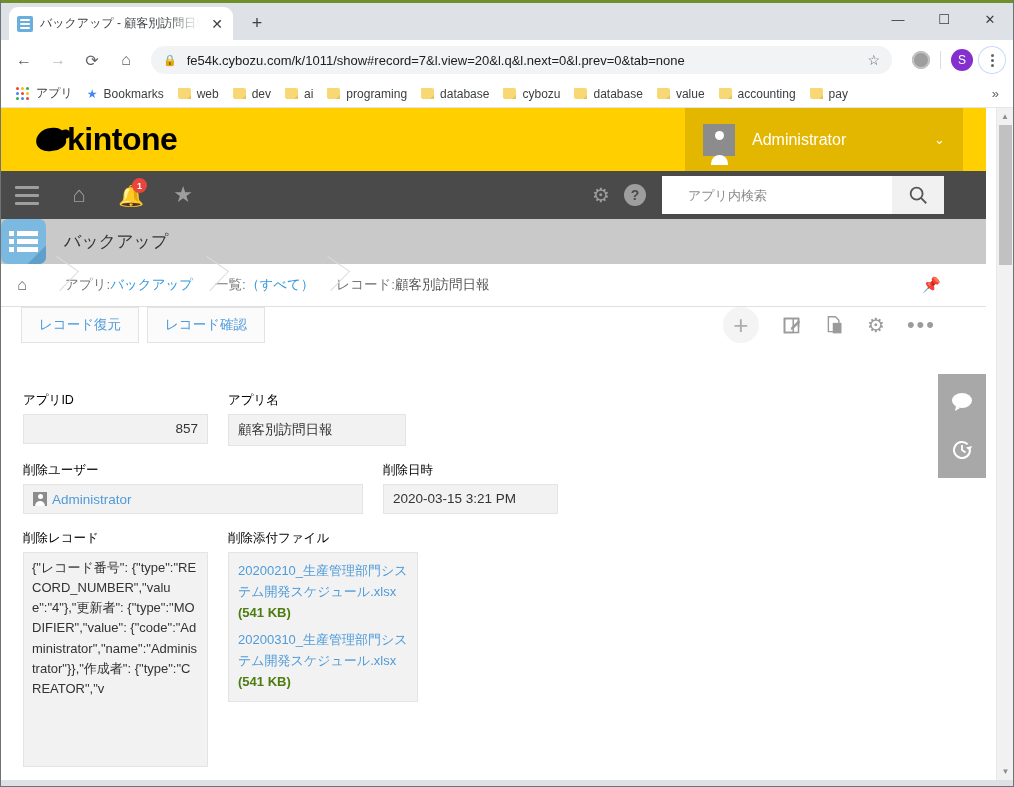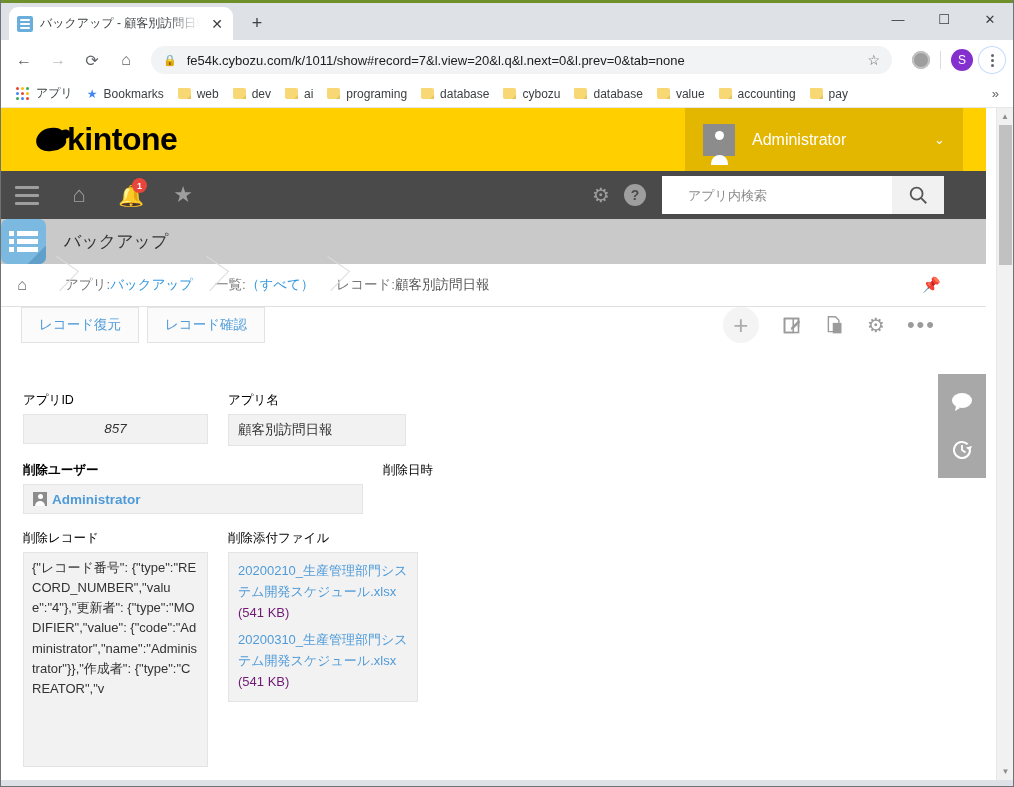--- a/index.html
+++ b/index.html
@@ -143,35 +143,35 @@
   .act.dots { letter-spacing:2px; font-size:22px; line-height:0.6; }
 
   .k-form { background:#fff; padding:18px 22px; position:relative; height:385px;}
   .fld-label { font-size:12.5px; color:#000000; margin-bottom:5px; }
   .fld-box { background:#f2f2f2; border:1px solid #e4e4e4; font-size:13.5px; color:#333; padding:6px 9px;
              min-height:30px; }
   .row1 { display:flex; gap:20px; margin-bottom:16px;}
   .row2 { display:flex; gap:20px; margin-bottom:16px;}
   .row3 { display:flex; gap:20px;}
   .fld-appid { width:185px; }
-  .fld-appid .fld-box { text-align:center;font-style:italic; }
+  .fld-appid .fld-box { text-align:right; }
   .fld-appname { width:178px; }
-  .fld-deluser { width:340px;font-weight:bold; }
+  .fld-deluser { width:340px; }
   .fld-deluser .fld-box { color:#4f9bd9; display:flex; align-items:center; gap:5px; }
   .miniavatar { width:14px; height:14px; background:#8c8c8c; position:relative; flex:none; overflow:hidden;}
   .miniavatar .h { position:absolute; left:4.5px; top:2px; width:5px; height:5px; border-radius:50%; background:#fff;}
   .miniavatar .b { position:absolute; left:2px; bottom:0; width:10px; height:5px; border-radius:5px 5px 0 0; background:#fff;}
   .fld-deldate { width:175px; }
   .fld-delrec { width:185px; }
   .fld-delrec .fld-box { height:215px; overflow:hidden; line-height:1.55; word-break:break-all; font-size:13px;
                          padding:5px 8px;}
   .fld-delfiles { width:190px; }
   .fld-delfiles .fld-box { padding:8px 9px; line-height:1.6;}
   .filelink { color:#4f9bd9; }
-  .filesize { color:#701a75; }
+  .filesize { color:#4d7c0f;font-weight:bold; }
   .fileitem { margin-bottom:7px; font-size:13px;}
   .fileitem:last-child{ margin-bottom:0;}
 
   .sidefab { position:absolute; right:0; top:0; width:48px; background:#a8a8a8; display:flex; flex-direction:column;
              align-items:center; padding:14px 0; gap:20px;}
   .fab { color:#fff; font-size:22px; display:flex; align-items:center; justify-content:center; width:28px; height:28px;}
 
   
   .vscroll { position:absolute; right:0; top:0; width:17px; height:672px; background:#f1f1f1;
              border-left:1px solid #e8e8e8;}
@@ -413,20 +413,21 @@
             <div class="fld-box">
               <span class="miniavatar">
                   <span class="h"></span>
                   <span class="b"></span>
                 </span>
               <span>Administrator</span>
             </div>
           </div>
           <div class="fld-deldate">
             <div class="fld-label">削除日時</div>
+            <div class="fld-box">2020-03-15 3:21 PM</div>
           </div>
         </div>
 
         <div class="row3">
           <div class="fld-delrec">
             <div class="fld-label">削除レコード</div>
             <div class="fld-box">{"レコード番号": {"type":"RECORD_NUMBER","value":"4"},"更新者": {"type":"MODIFIER","value": {"code":"Administrator","name":"Administrator"}},"作成者": {"type":"CREATOR","v</div>
           </div>
           <div class="fld-delfiles">
             <div class="fld-label">削除添付ファイル</div>

